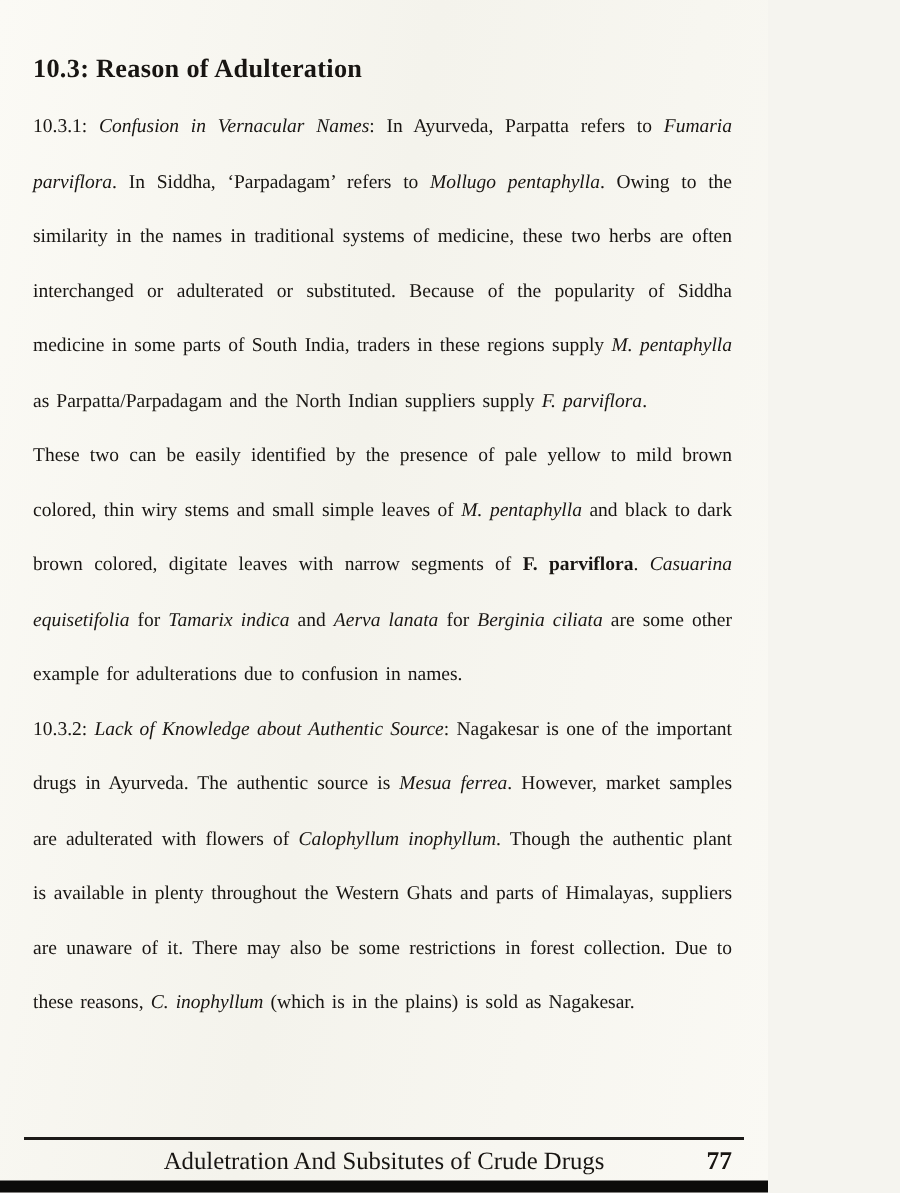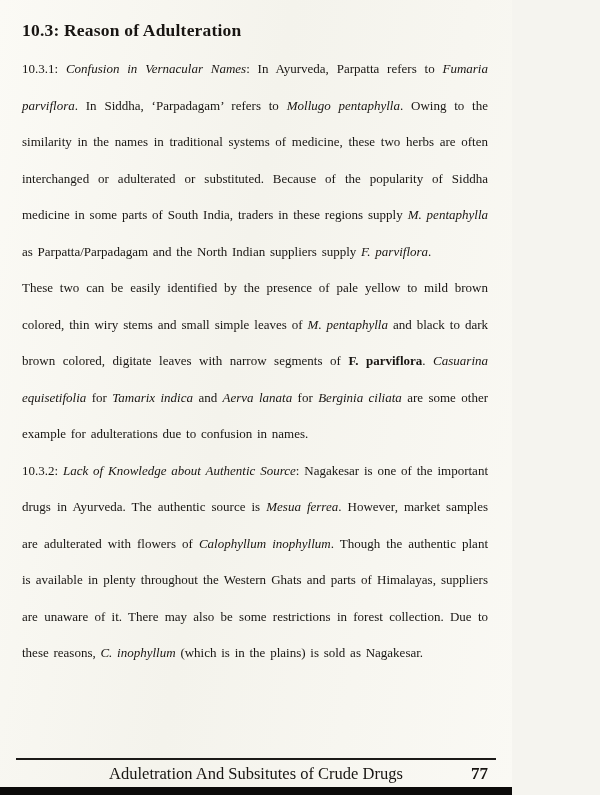--- a/index.html
+++ b/index.html
@@ -8,21 +8,21 @@
     font-family: "Liberation Serif", serif;
     color: #181512;
     background: #f5f4ef;
     overflow: hidden;
   }
   .page {
     position: relative;
     width: 512px;
     height: 795px;
     background: linear-gradient(100deg, #fbfaf5 0%, #f4f3ec 45%, #faf9f4 100%);
-    padding: 15px 24px 0 22px;
+    padding: 30px 24px 0 22px;
   }
   .heading {
     font-size: 17.5px;
     font-weight: bold;
     line-height: 30px;
     letter-spacing: 0.2px;
   }
   .body-text { margin-top: 6px; }
   .body-text p {
     font-size: 13px;

